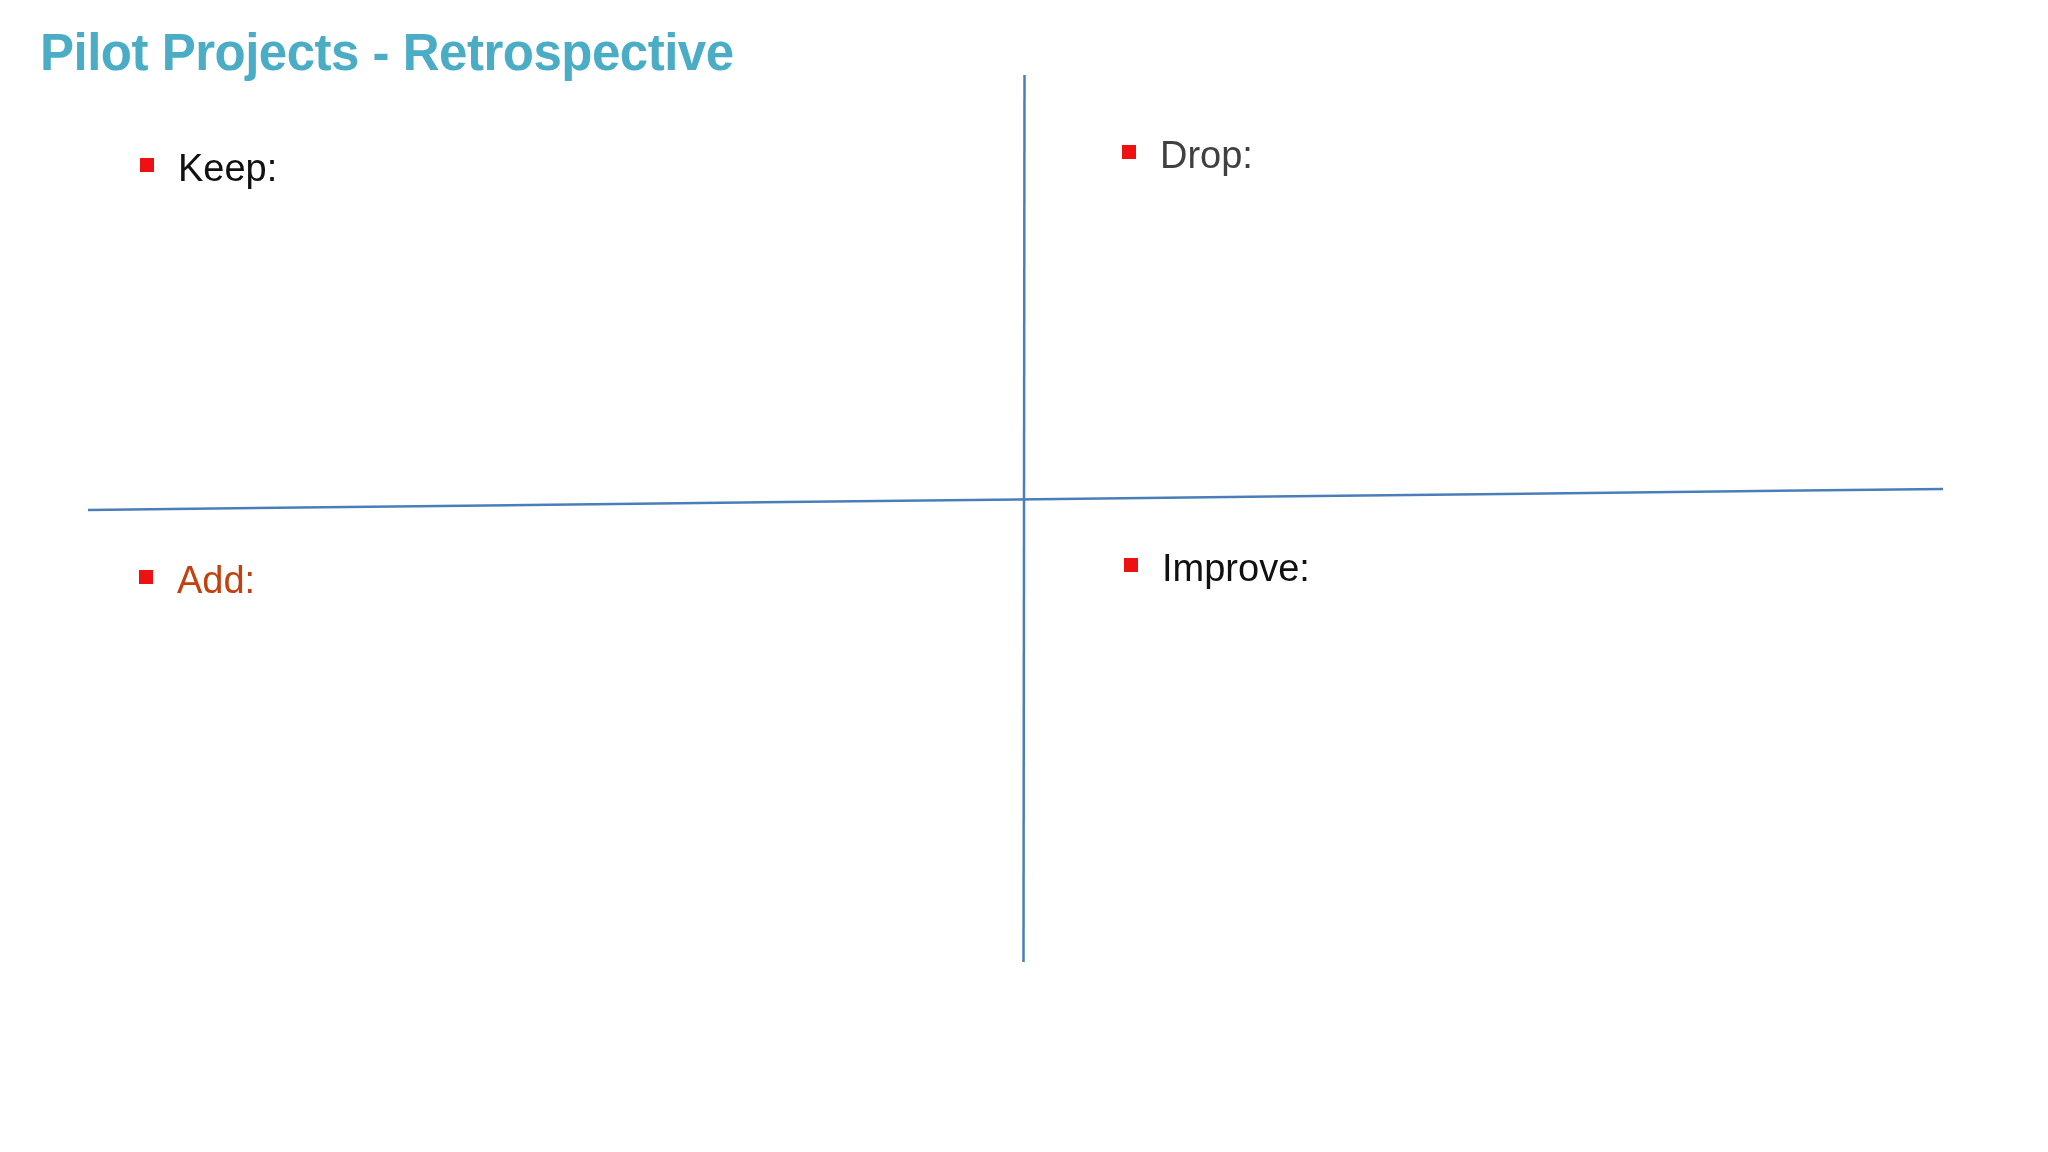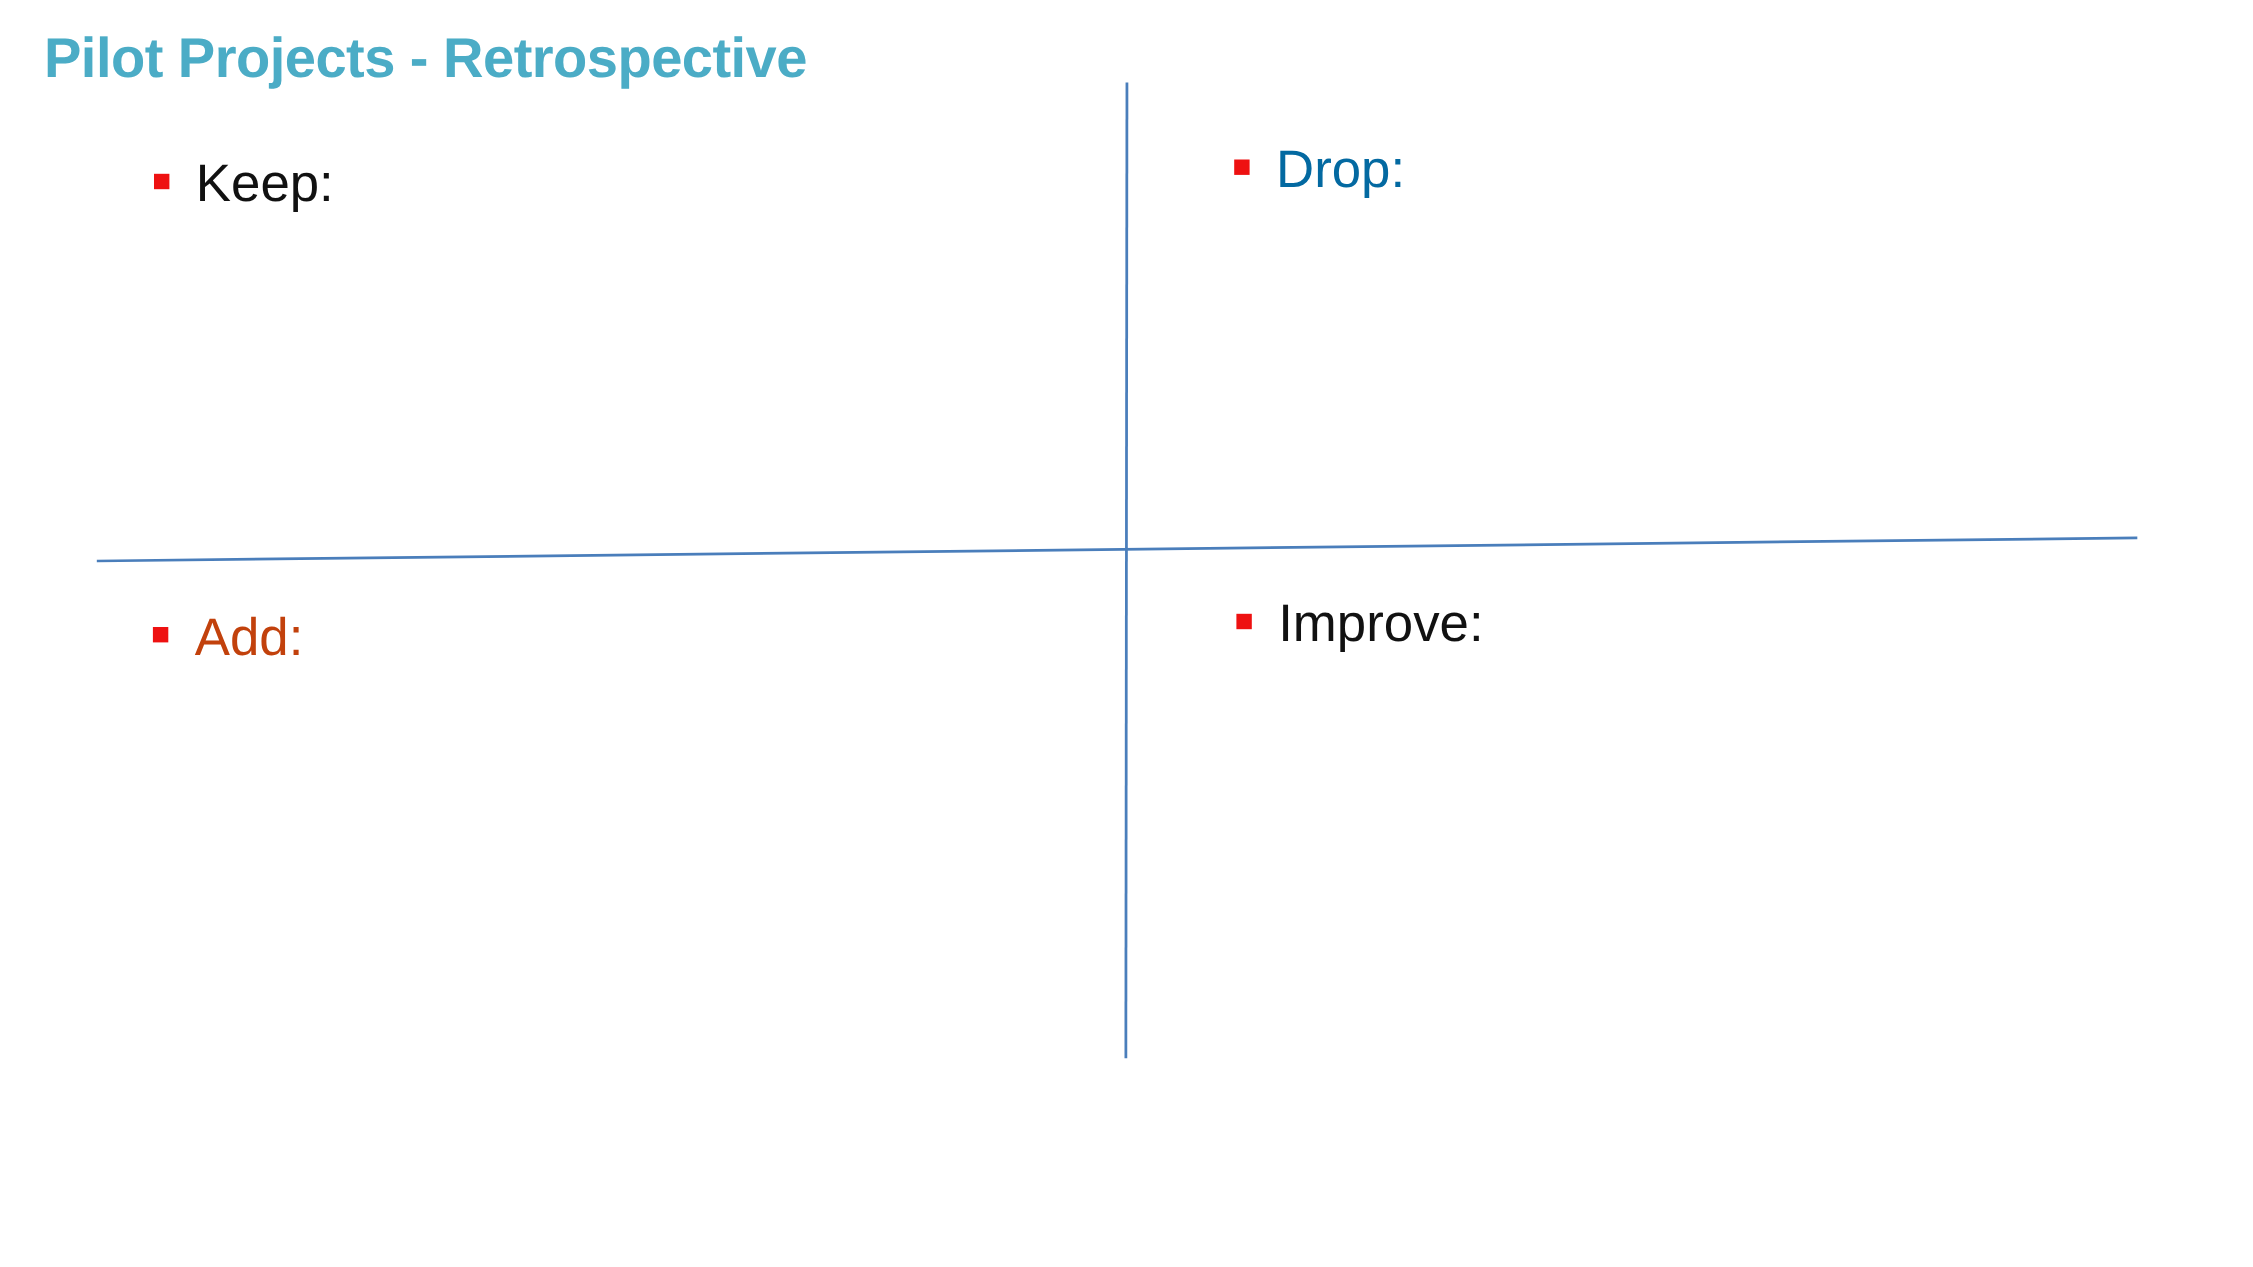--- a/index.html
+++ b/index.html
@@ -40,21 +40,21 @@
     height: 48px;
   }
   .bullet {
     width: 14px;
     height: 14px;
     margin-right: 24px;
     transform: translateY(-3px);
     flex: 0 0 auto;
   }
   .label-text {
-    font-size: 48px;
+    font-size: 38px;
     line-height: 48px;
     color: #111111;
     white-space: nowrap;
   }
   .pos-keep    { left: 140px;  top: 144px; }
   .pos-drop    { left: 1122px; top: 131px; }
   .pos-add     { left: 139px;  top: 556px; }
   .pos-improve { left: 1124px; top: 544px; text-align: center; }
 </style>
 </head>
@@ -69,21 +69,21 @@
     <line x1="88" y1="510" x2="1943" y2="489" stroke-width="2.5" stroke="#4A7EBB"></line>
   </svg>
 
   <div class="quadrant-label pos-keep">
     <span class="bullet" style="background-color: rgb(238, 17, 17);"></span>
     <span class="label-text" style="color: rgb(17, 17, 17);">Keep:</span>
   </div>
 
   <div class="quadrant-label pos-drop">
     <span class="bullet" style="background-color: rgb(238, 17, 17);"></span>
-    <span class="label-text" style="color: #0369a1;">Drop:</span>
+    <span class="label-text" style="color: #404040;">Drop:</span>
   </div>
 
   <div class="quadrant-label pos-add">
     <span class="bullet" style="background-color: rgb(238, 17, 17);"></span>
     <span class="label-text" style="color: #c2410c;">Add:</span>
   </div>
 
   <div class="quadrant-label pos-improve">
     <span class="bullet" style="background-color: rgb(238, 17, 17);"></span>
     <span class="label-text" style="color: rgb(17, 17, 17);">Improve:</span>

